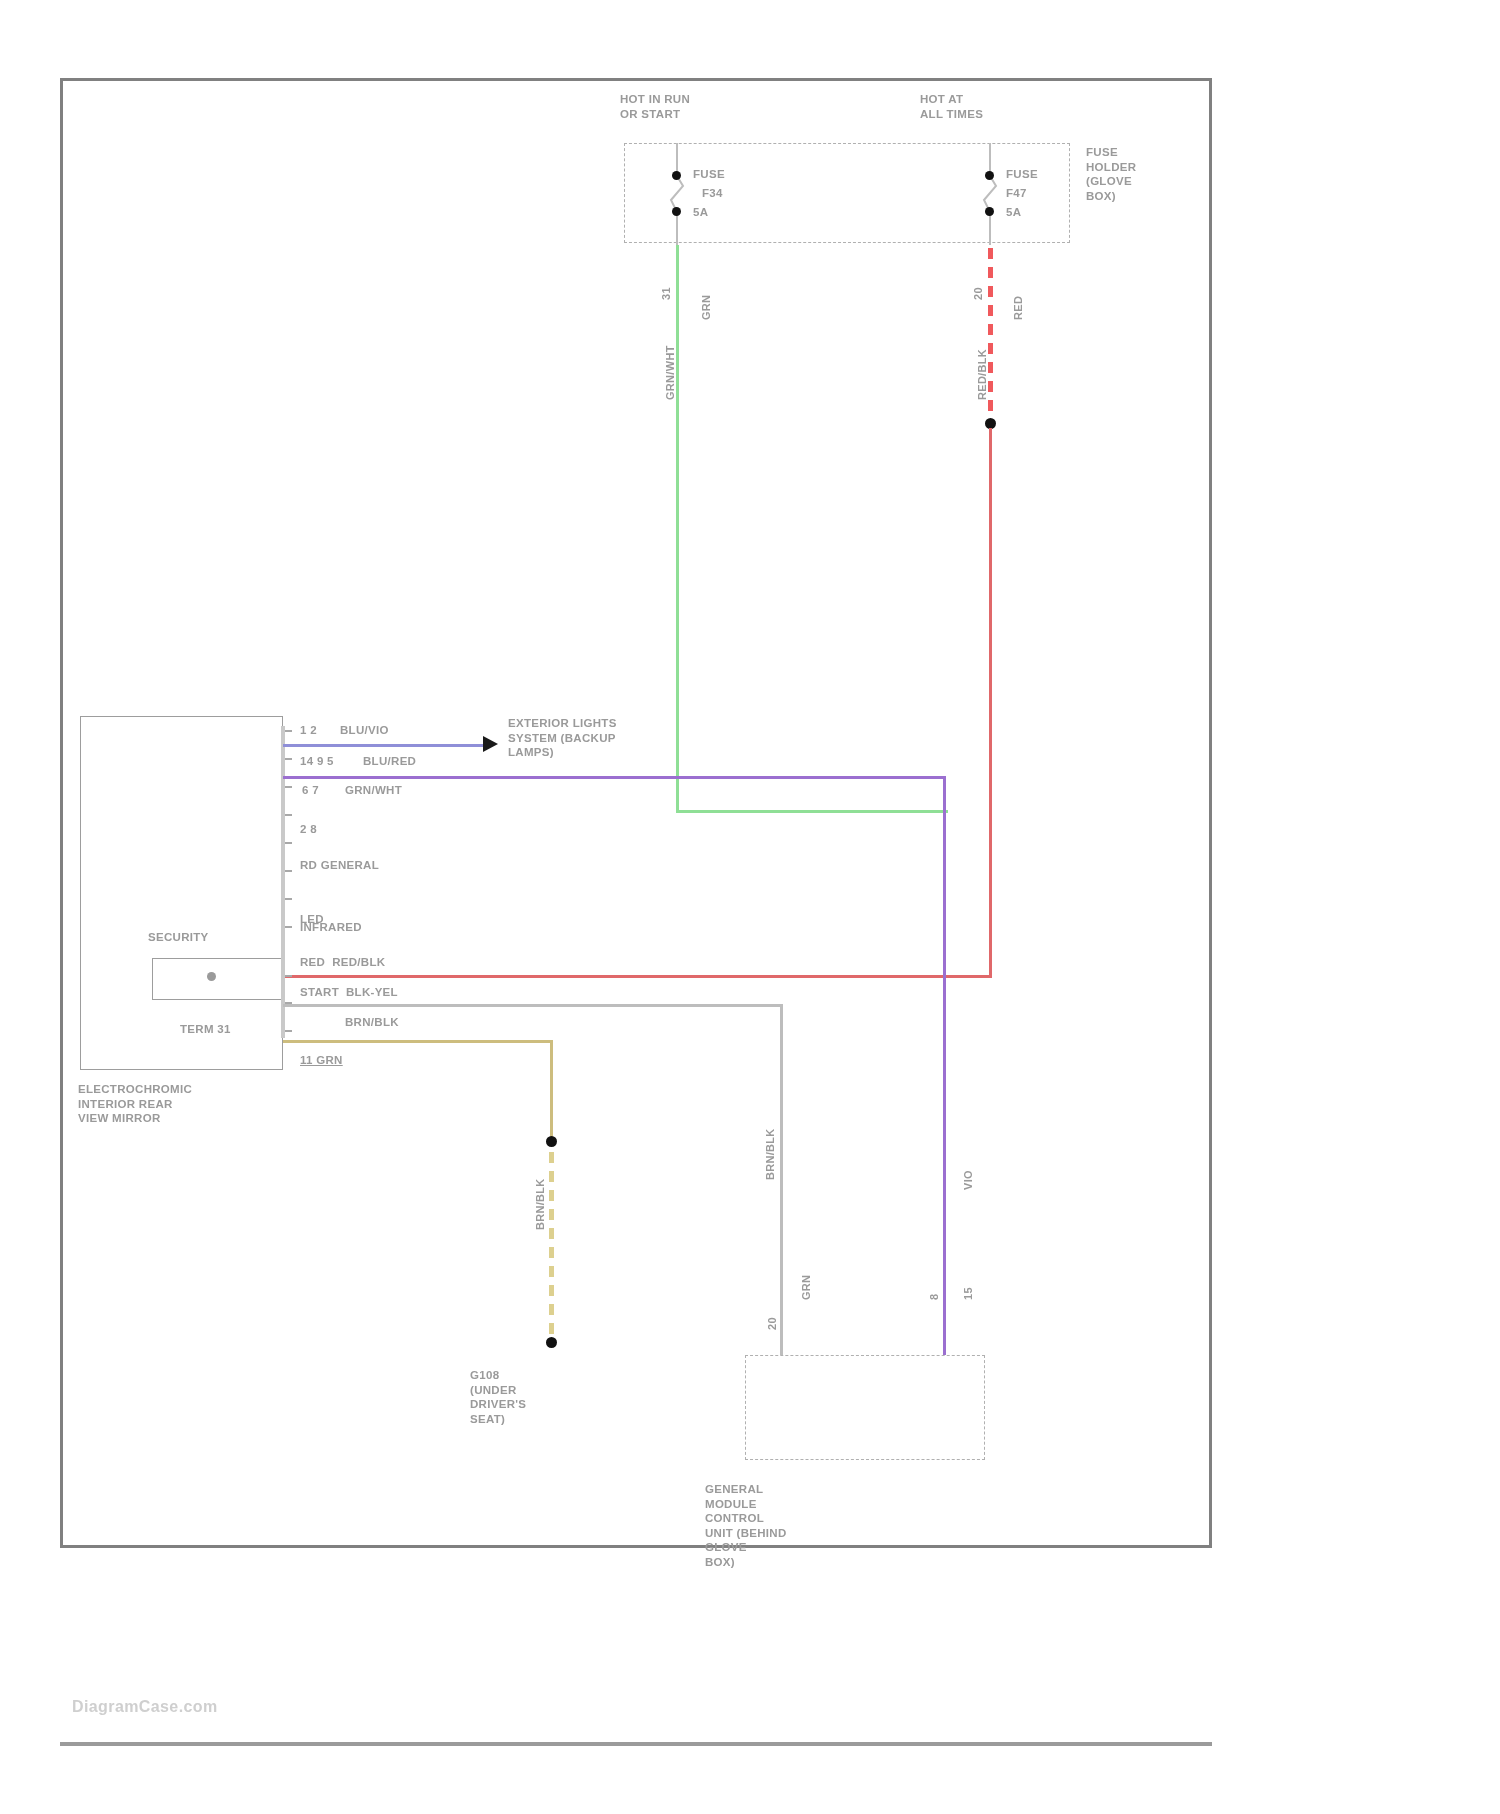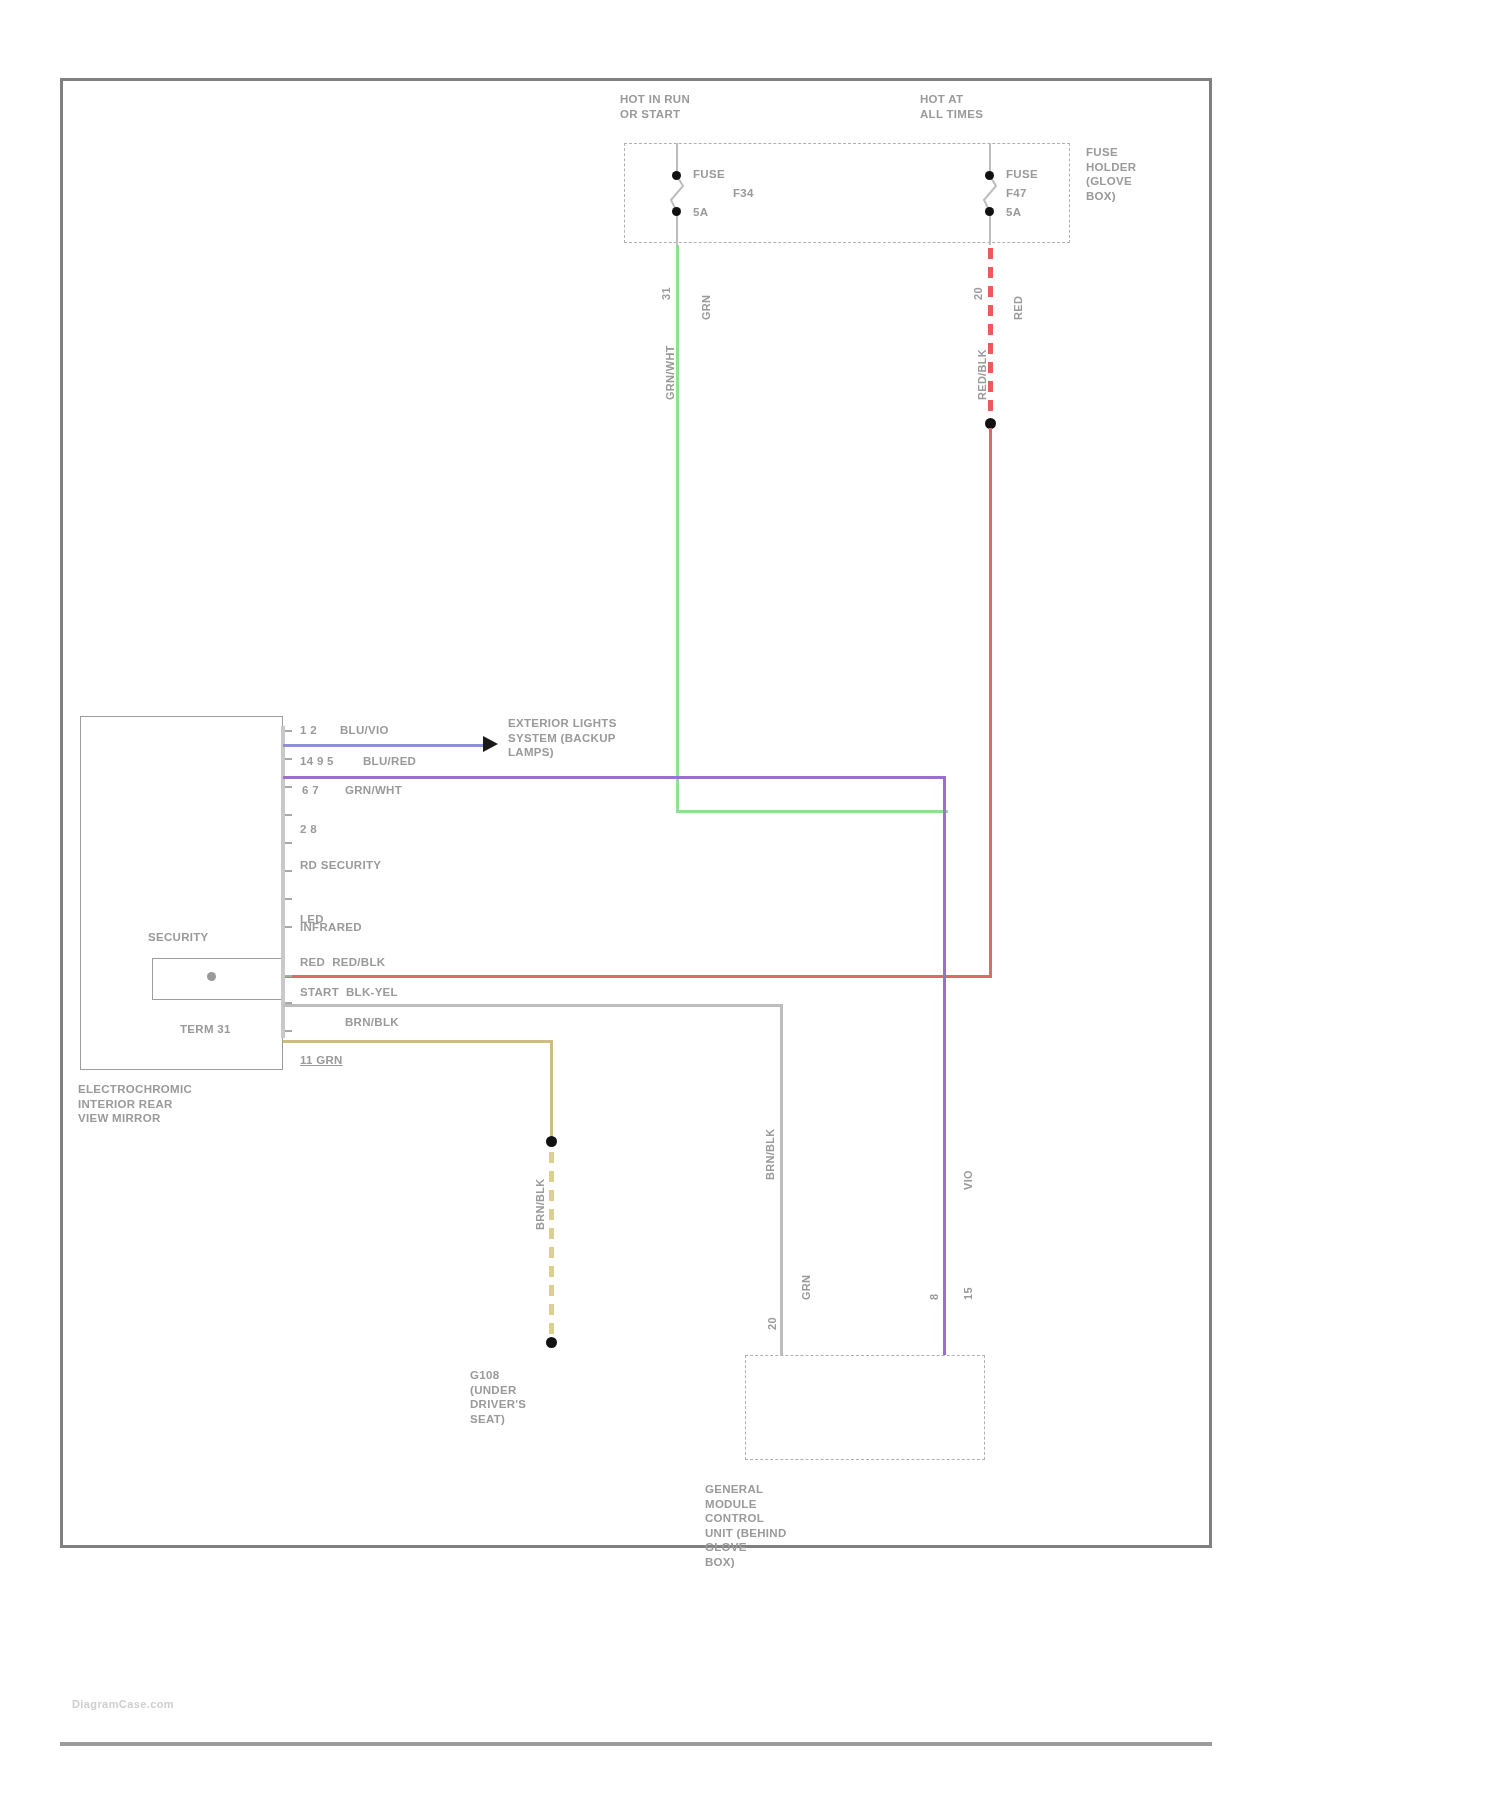--- a/index.html
+++ b/index.html
@@ -37,21 +37,21 @@
   .dot{position:absolute;width:11px;height:11px;border-radius:50%;background:#111;}
   .dotsm{position:absolute;width:9px;height:9px;border-radius:50%;background:#111;}
 
   .arrow{position:absolute;width:0;height:0;
          border-top:8px solid transparent;border-bottom:8px solid transparent;
          border-left:15px solid #1a1a1a;}
 
   .fuse-stub{position:absolute;width:2px;background:#bdbdbd;}
   .fuse-z{position:absolute;}
 
-  #watermark{position:absolute;left:72px;top:1698px;color:#cfcfcf;font-size:11px;
+  #watermark{position:absolute;left:72px;top:1698px;color:#cfcfcf;font-size:16px;
              font-weight:700;letter-spacing:.4px;}
   #baseline{position:absolute;left:60px;top:1742px;width:1152px;height:4px;background:#9b9b9b;}
 </style>
 </head>
 <body>
 
 <div id="page">
 
   <div id="frame"></div>
 
@@ -69,21 +69,21 @@
 BOX)</div>
 
   <div class="fuse-stub" style="left:676px;top:143px;height:33px;"></div>
   <div class="fuse-stub" style="left:676px;top:212px;height:33px;"></div>
   <svg class="fuse-z" style="left:668px;top:174px;" width="20" height="40" viewBox="0 0 20 40">
     <polyline points="9,2 15,12 3,26 9,38" fill="none" stroke="#bdbdbd" stroke-width="2"></polyline>
   </svg>
   <div class="dotsm" style="left:672px;top:171px;"></div>
   <div class="dotsm" style="left:672px;top:207px;"></div>
   <div class="lbl" style="left:693px;top:167px;">FUSE</div>
-  <div class="lbl" style="left:733px;top:186px;">F34</div>
+  <div class="lbl" style="left:702px;top:186px;">F34</div>
   <div class="lbl" style="left:693px;top:205px;">5A</div>
 
   <div class="fuse-stub" style="left:989px;top:143px;height:33px;"></div>
   <div class="fuse-stub" style="left:989px;top:212px;height:33px;"></div>
   <svg class="fuse-z" style="left:981px;top:174px;" width="20" height="40" viewBox="0 0 20 40">
     <polyline points="9,2 15,12 3,26 9,38" fill="none" stroke="#bdbdbd" stroke-width="2"></polyline>
   </svg>
   <div class="dotsm" style="left:985px;top:171px;"></div>
   <div class="dotsm" style="left:985px;top:207px;"></div>
   <div class="lbl" style="left:1006px;top:167px;">FUSE</div>
@@ -148,21 +148,21 @@
   <div class="lbl" style="left:340px;top:723px;">BLU/VIO</div>
 
   <div class="lbl" style="left:300px;top:754px;">14 9 5</div>
   <div class="lbl" style="left:363px;top:754px;">BLU/RED</div>
 
   <div class="lbl" style="left:302px;top:783px;">6 7</div>
   <div class="lbl" style="left:345px;top:783px;">GRN/WHT</div>
 
   <div class="lbl" style="left:300px;top:822px;">2 8</div>
 
-  <div class="lbl" style="left:300px;top:858px;">RD SECURITY</div>
+  <div class="lbl" style="left:300px;top:858px;">RD GENERAL</div>
 
   <div class="lbl" style="left:300px;top:912px;">LED</div>
 
   <div class="lbl" style="left:300px;top:920px;">INFRARED</div>
 
   <div class="lbl" style="left:300px;top:955px;">RED  RED/BLK</div>
 
   <div class="lbl" style="left:300px;top:985px;">START  BLK-YEL</div>
 
   <div class="lbl" style="left:345px;top:1015px;">BRN/BLK</div>

